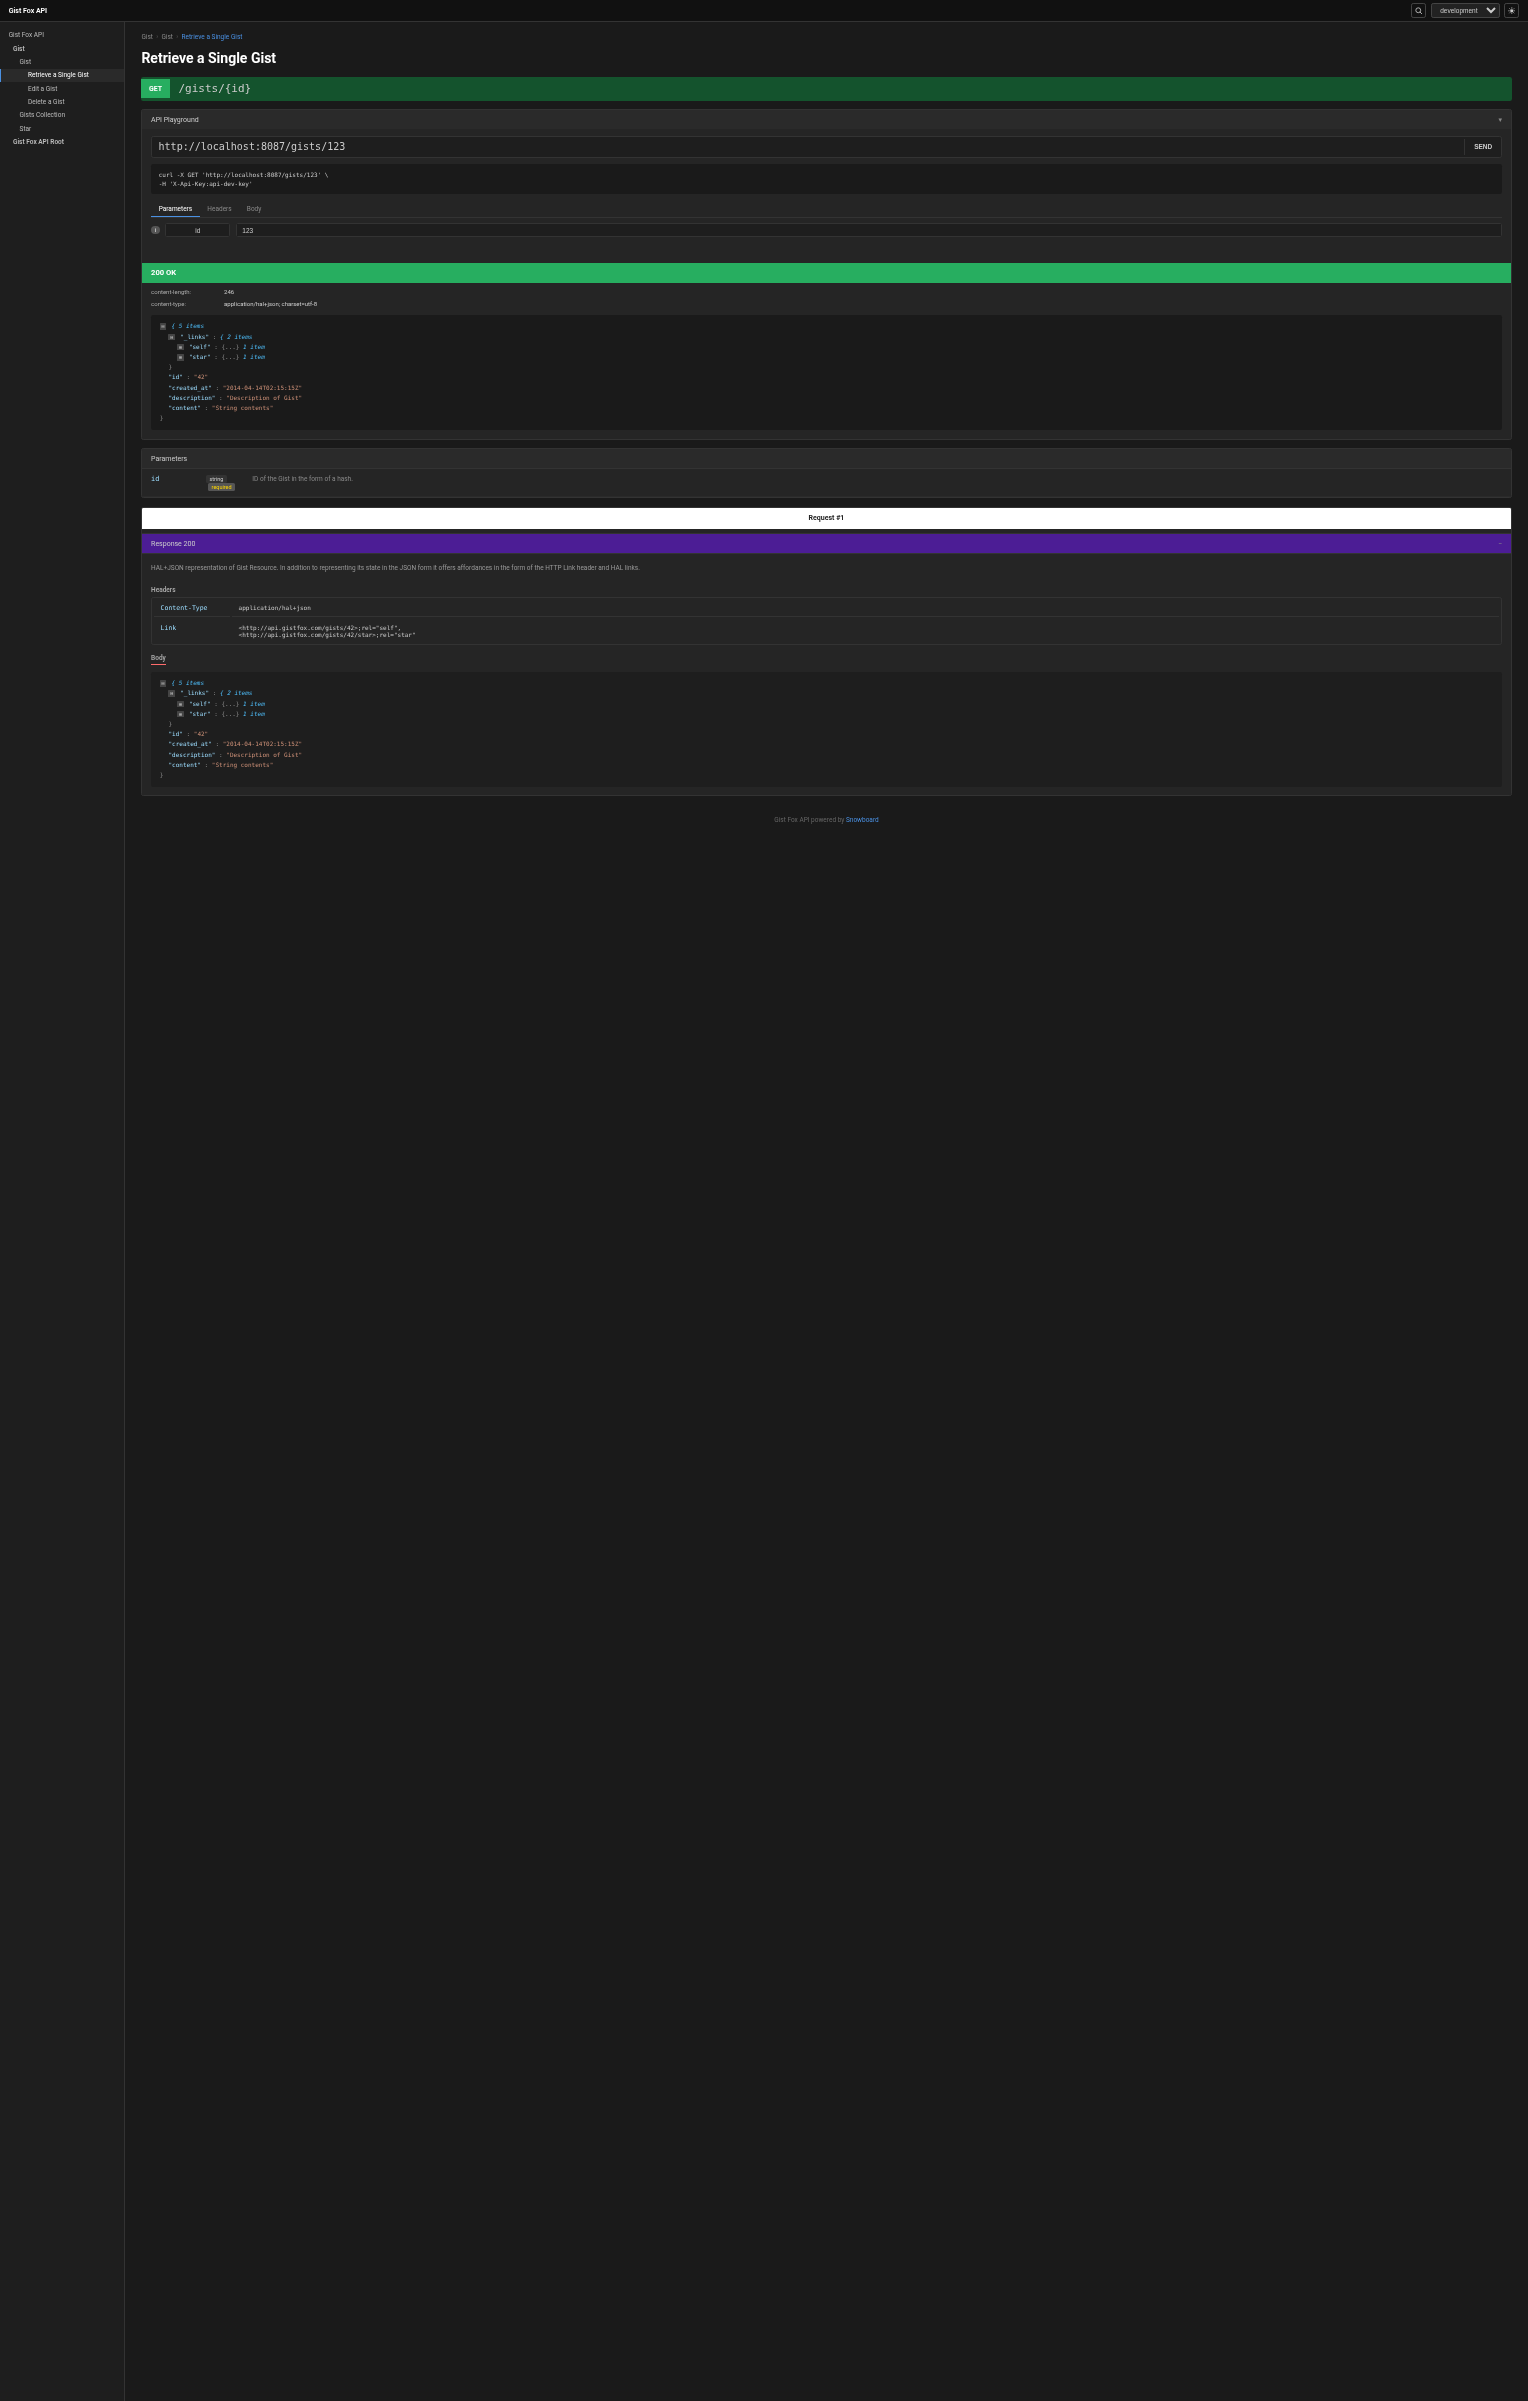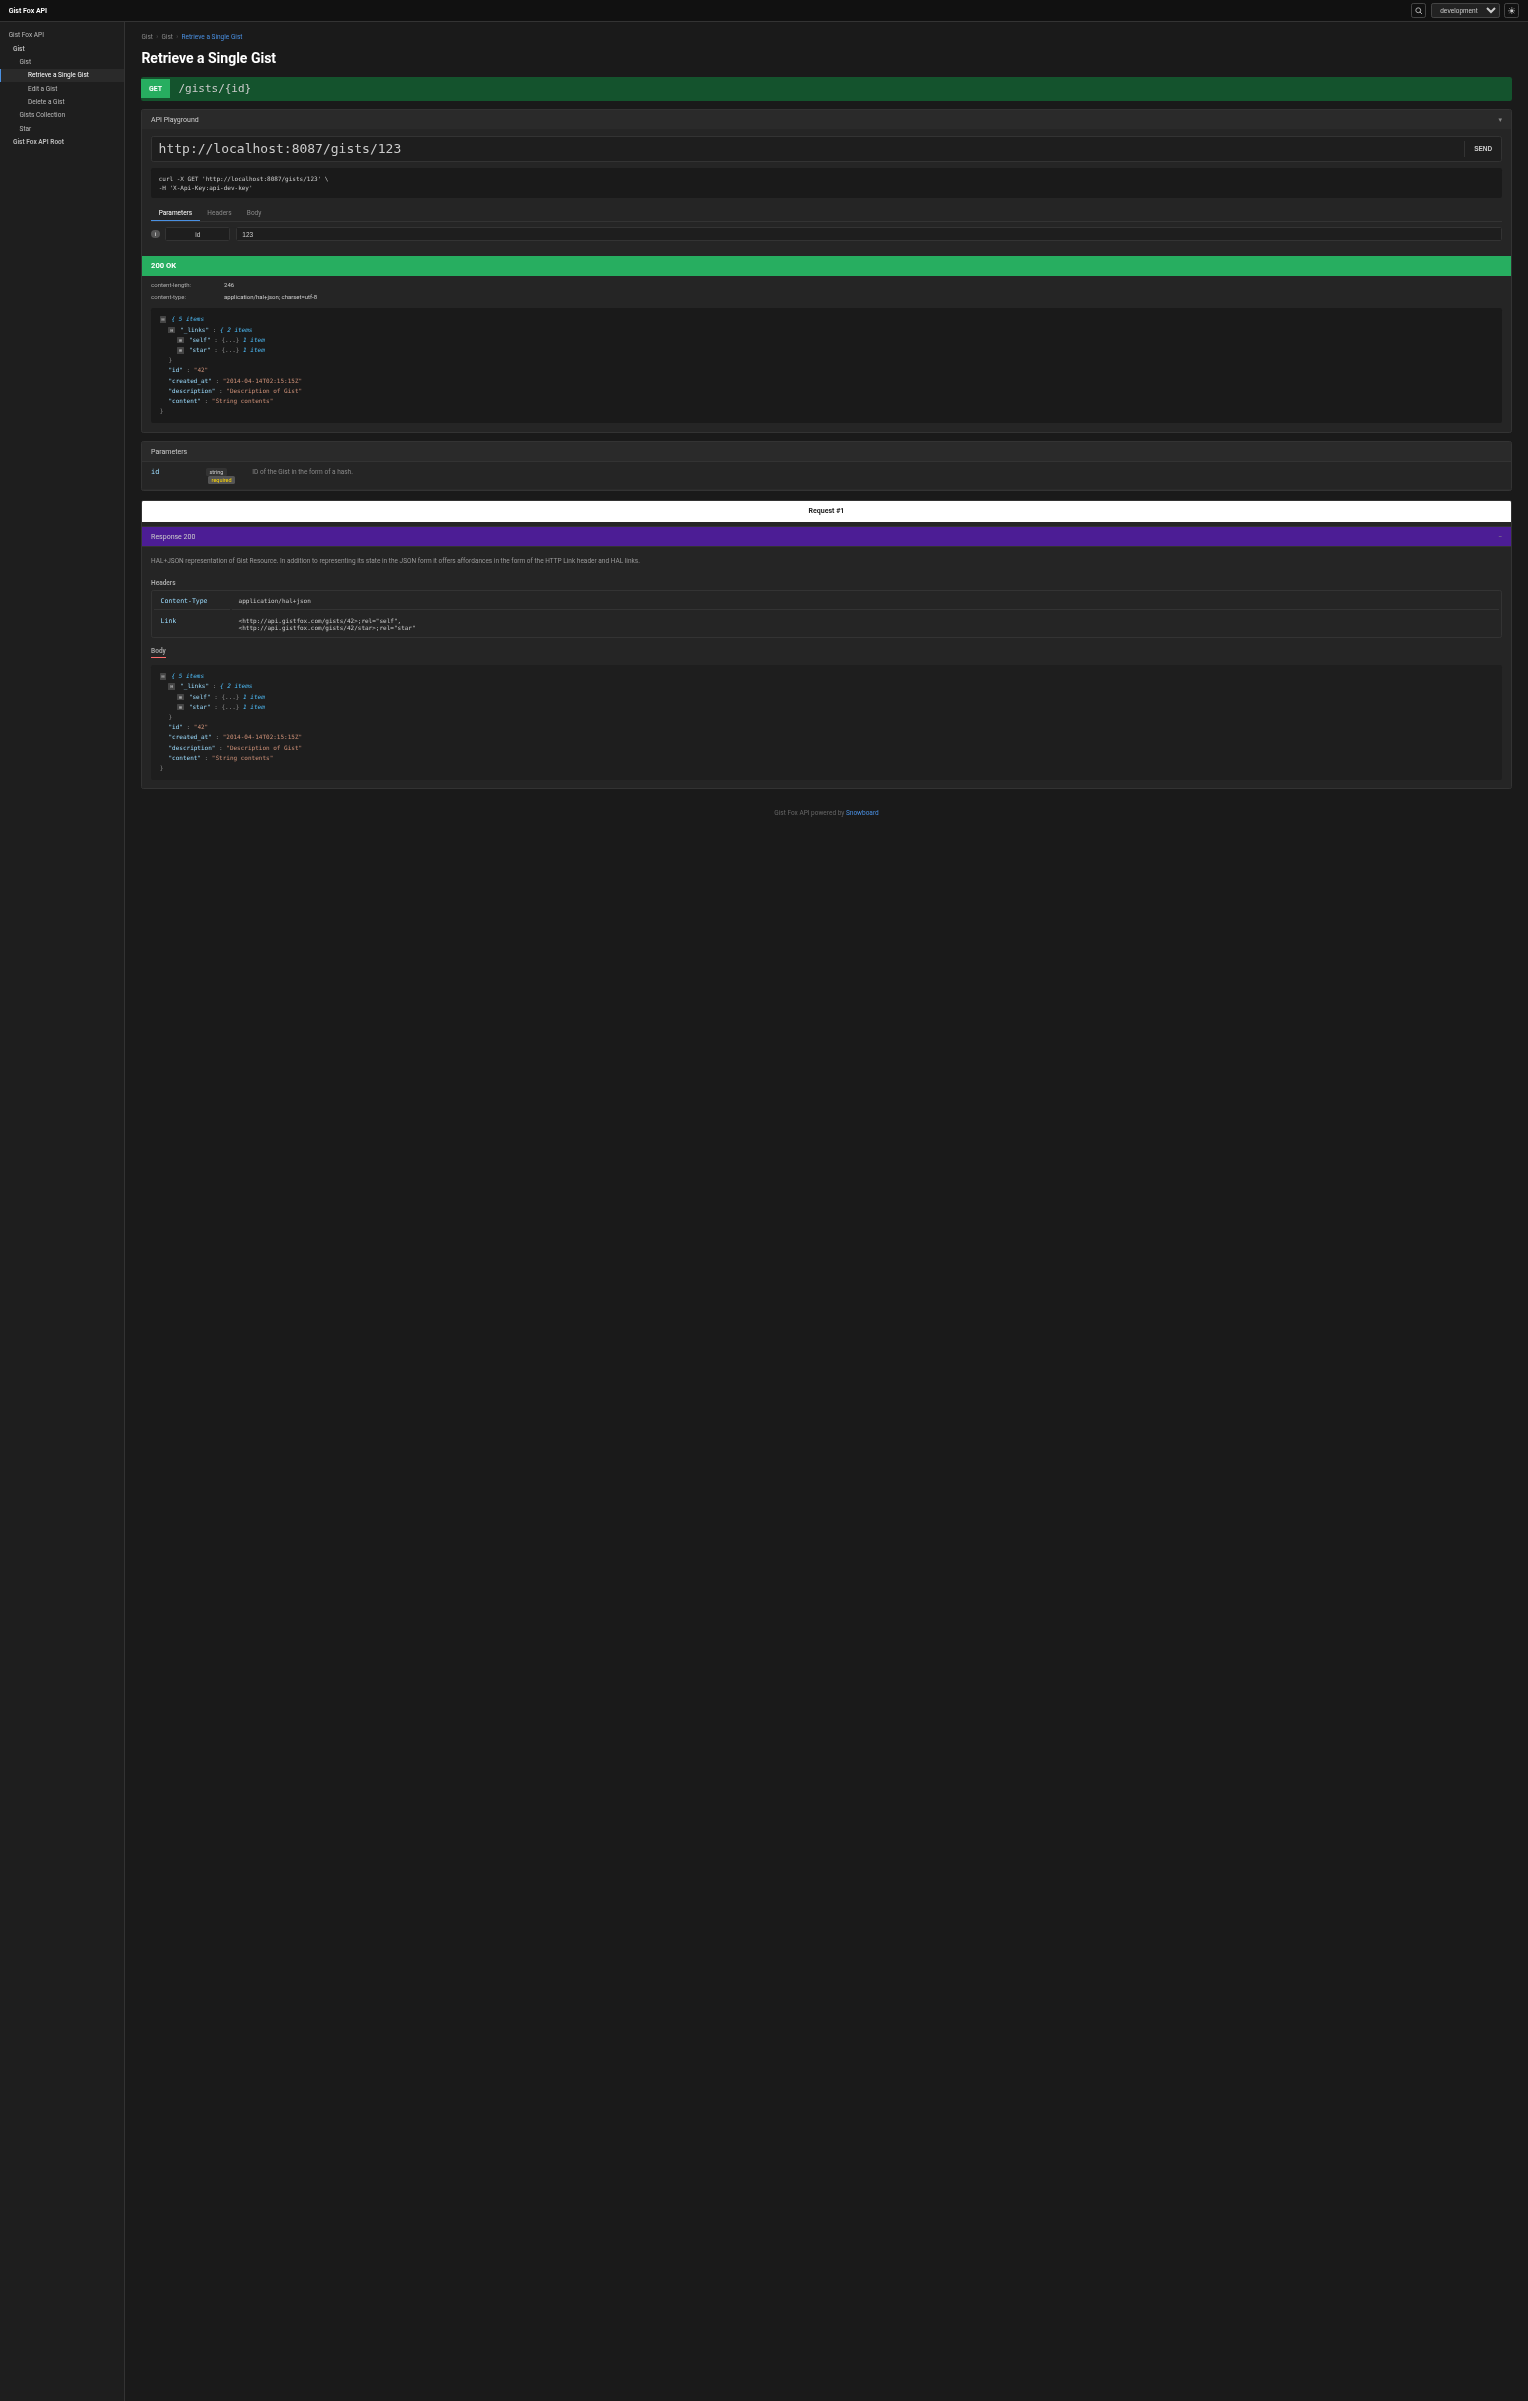--- a/index.html
+++ b/index.html
@@ -176,21 +176,21 @@
       border: 0.5px solid #333;
       border-radius: 2.2px;
       margin: 6.5px 8.7px;
       overflow: hidden;
     }
     .url-input {
       flex: 1;
       background: transparent;
       border: none;
       color: #ccc;
-      font-size: 13px;
+      font-size: 10px;
       padding: 4.4px 6.5px;
       outline: none;
       font-family: monospace;
     }
     .send-btn {
       background: transparent;
       border: none;
       border-left: 0.5px solid #333;
       color: #ccc;
       padding: 4.4px 8.7px;
@@ -525,21 +525,21 @@
         <div class="tab">Headers</div>
         <div class="tab">Body</div>
       </div>
 
       <div class="param-row">
         <div class="param-info-icon">i</div>
         <input class="param-name-input" type="text" value="id" style="">
         <input class="param-value-input" type="text" value="123" style="">
       </div>
 
-      <div class="response-ok" style="margin: 10px 0 0 0; border-radius: 0;">200 OK</div>
+      <div class="response-ok" style="margin: 21px 0 0 0; border-radius: 0;">200 OK</div>
 
       <div class="response-meta" style="padding: 4.4px 8.7px;">
         <table>
           <tbody>
               <tr>
             <td>content-length:</td>
             <td>246</td>
           </tr>
           <tr>
             <td>content-type:</td>

